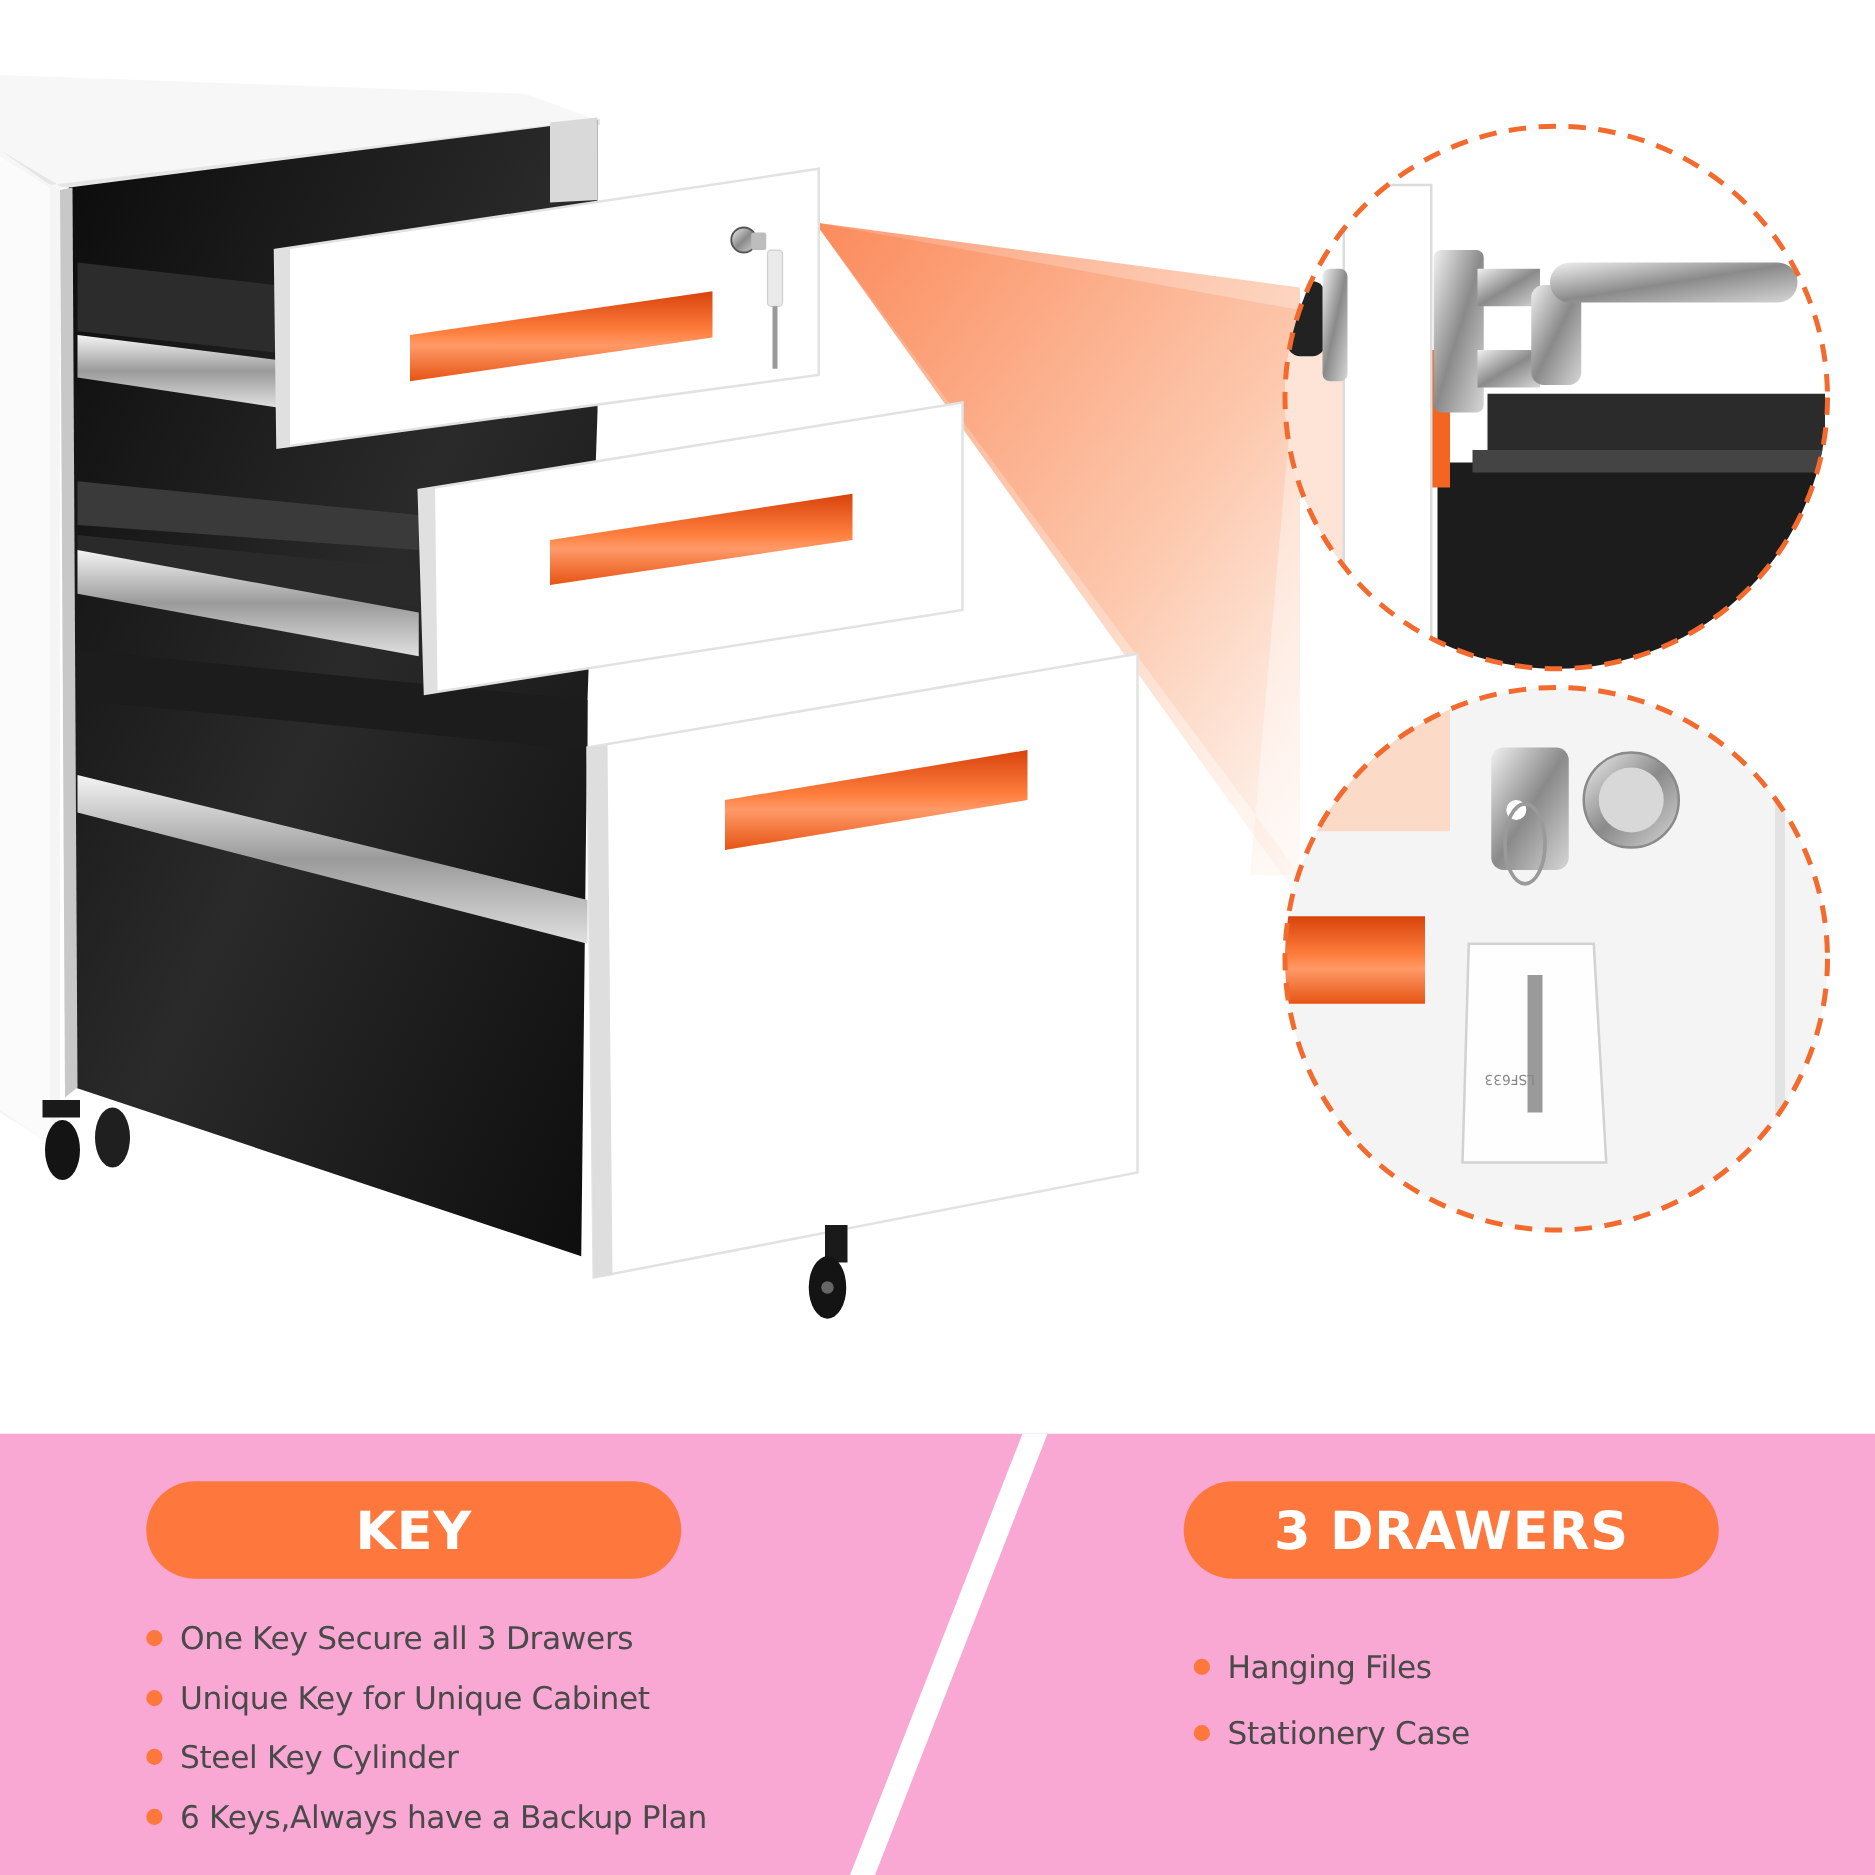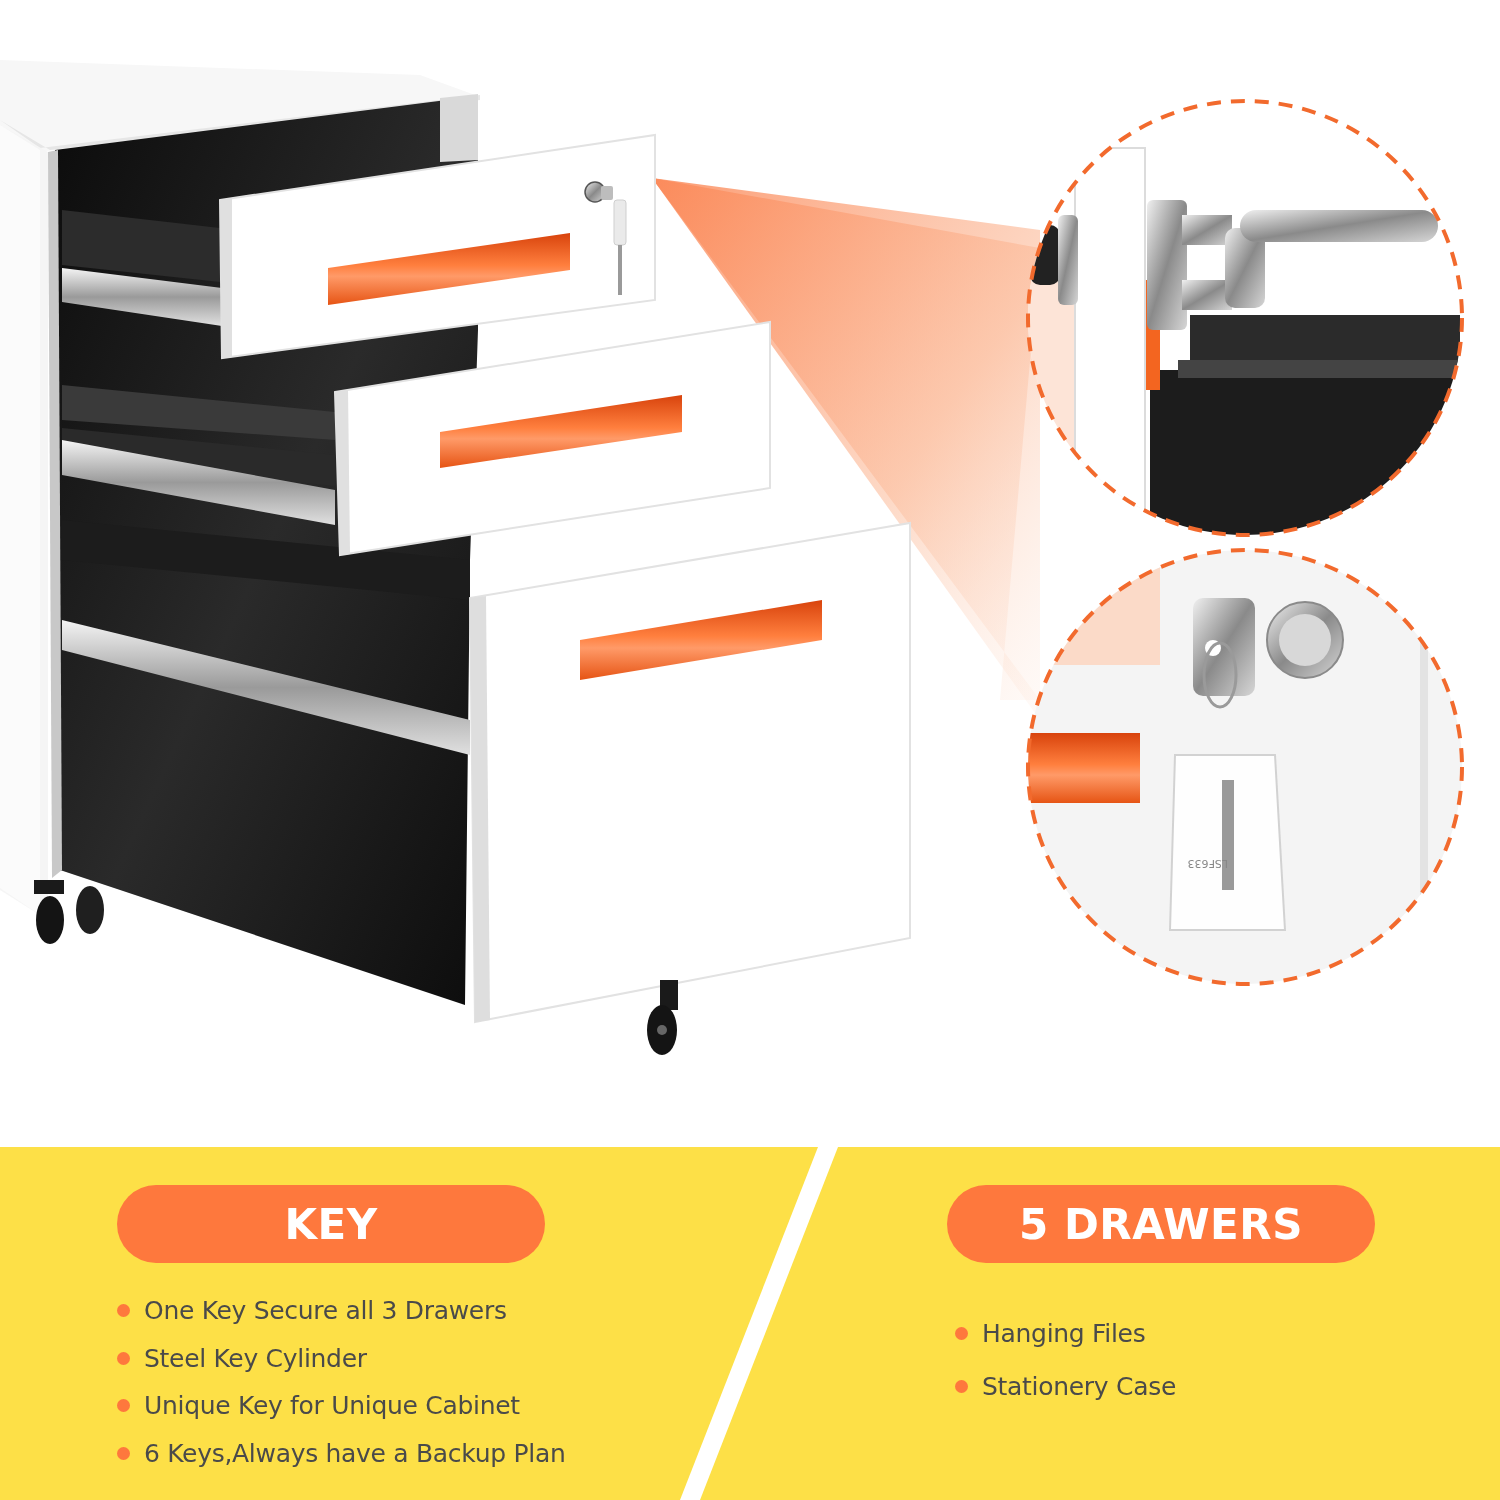--- a/index.html
+++ b/index.html
@@ -2,21 +2,21 @@
 <html><head>
   <meta charset="utf-8">
   <style>
     * { box-sizing: border-box; margin: 0; padding: 0; }
     html, body { width: 1500px; height: 1500px; background: #ffffff; overflow: hidden; }
     body { position: relative; font-family: "DejaVu Sans", "Liberation Sans", sans-serif; }
 
     .scene { position: absolute; left: 0; top: 0; width: 1500px; height: 1140px; }
     .scene svg { position: absolute; left: 0; top: 0; }
 
-    .bottom-panel { position: absolute; left: 0; top: 1147px; width: 1500px; height: 353px; background: #fde047; overflow: hidden; }
+    .bottom-panel { position: absolute; left: 0; top: 1147px; width: 1500px; height: 353px; background: #f9a8d4; overflow: hidden; }
     .diag-divider { position: absolute; left: 0; top: 0; width: 1500px; height: 353px; }
 
     .feature-block { position: absolute; }
     .feature-block.left { left: 117px; top: 38px; }
     .feature-block.right { left: 947px; top: 38px; }
 
     .pill { height: 78px; border-radius: 39px; background: #fe783d; color: #ffffff;
             display: flex; align-items: center; justify-content: center;
             font-family: "DejaVu Sans", sans-serif; font-weight: bold; font-size: 42px; letter-spacing: 0.5px; }
     .left .pill { width: 428px; }
@@ -173,35 +173,35 @@
 
   <div class="feature-block left">
     <div class="pill">KEY</div>
     <ul class="bullets">
       <li>
           <span class="dot"></span>
           <span>One Key Secure all 3 Drawers</span>
         </li>
       <li>
           <span class="dot"></span>
+          <span>Unique Key for Unique Cabinet</span>
+        </li>
+      <li>
+          <span class="dot"></span>
           <span>Steel Key Cylinder</span>
-        </li>
-      <li>
-          <span class="dot"></span>
-          <span>Unique Key for Unique Cabinet</span>
         </li>
       <li>
           <span class="dot"></span>
           <span>6 Keys,Always have a Backup Plan</span>
         </li>
     </ul>
   </div>
 
   <div class="feature-block right">
-    <div class="pill">5 DRAWERS</div>
+    <div class="pill">3 DRAWERS</div>
     <ul class="bullets">
       <li>
           <span class="dot"></span>
           <span>Hanging Files</span>
         </li>
       <li>
           <span class="dot"></span>
           <span>Stationery Case</span>
         </li>
     </ul>

